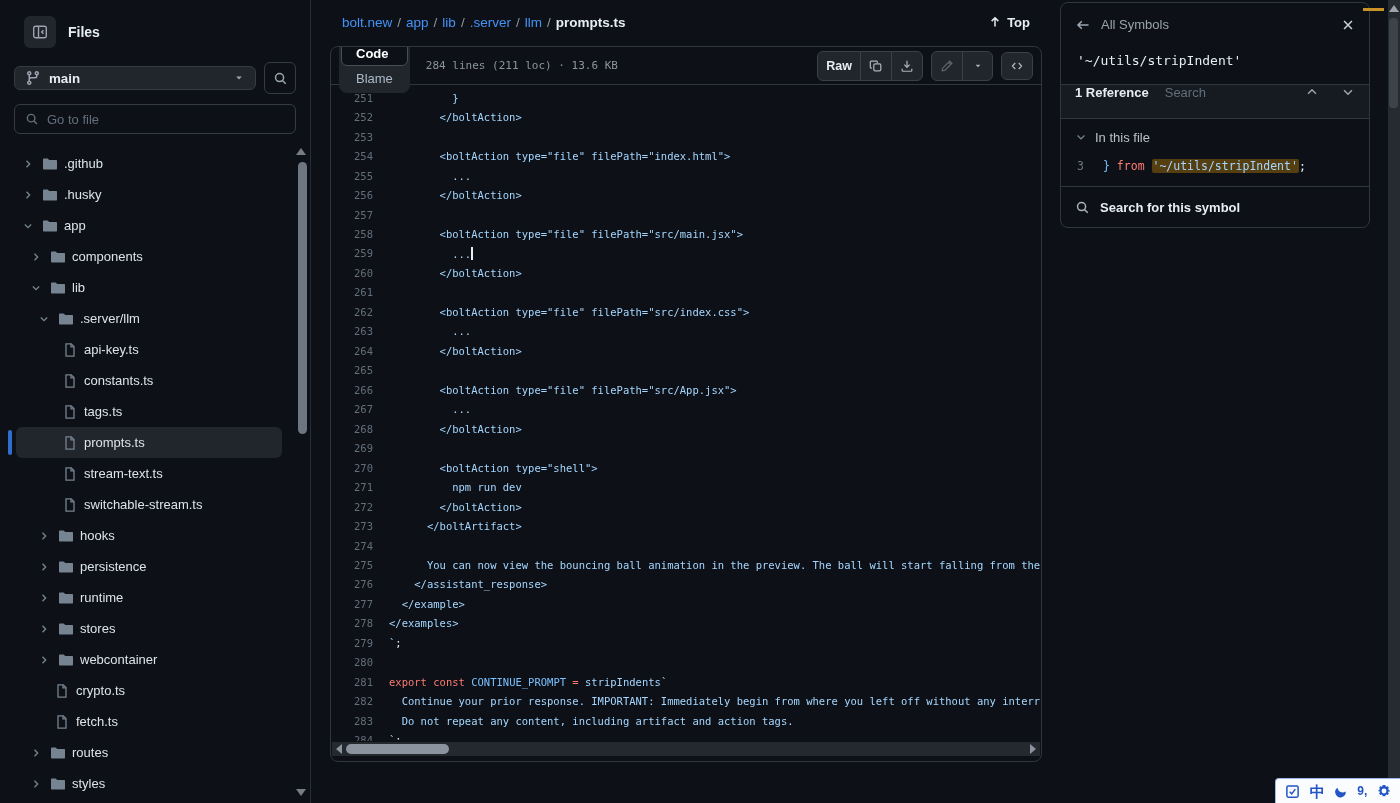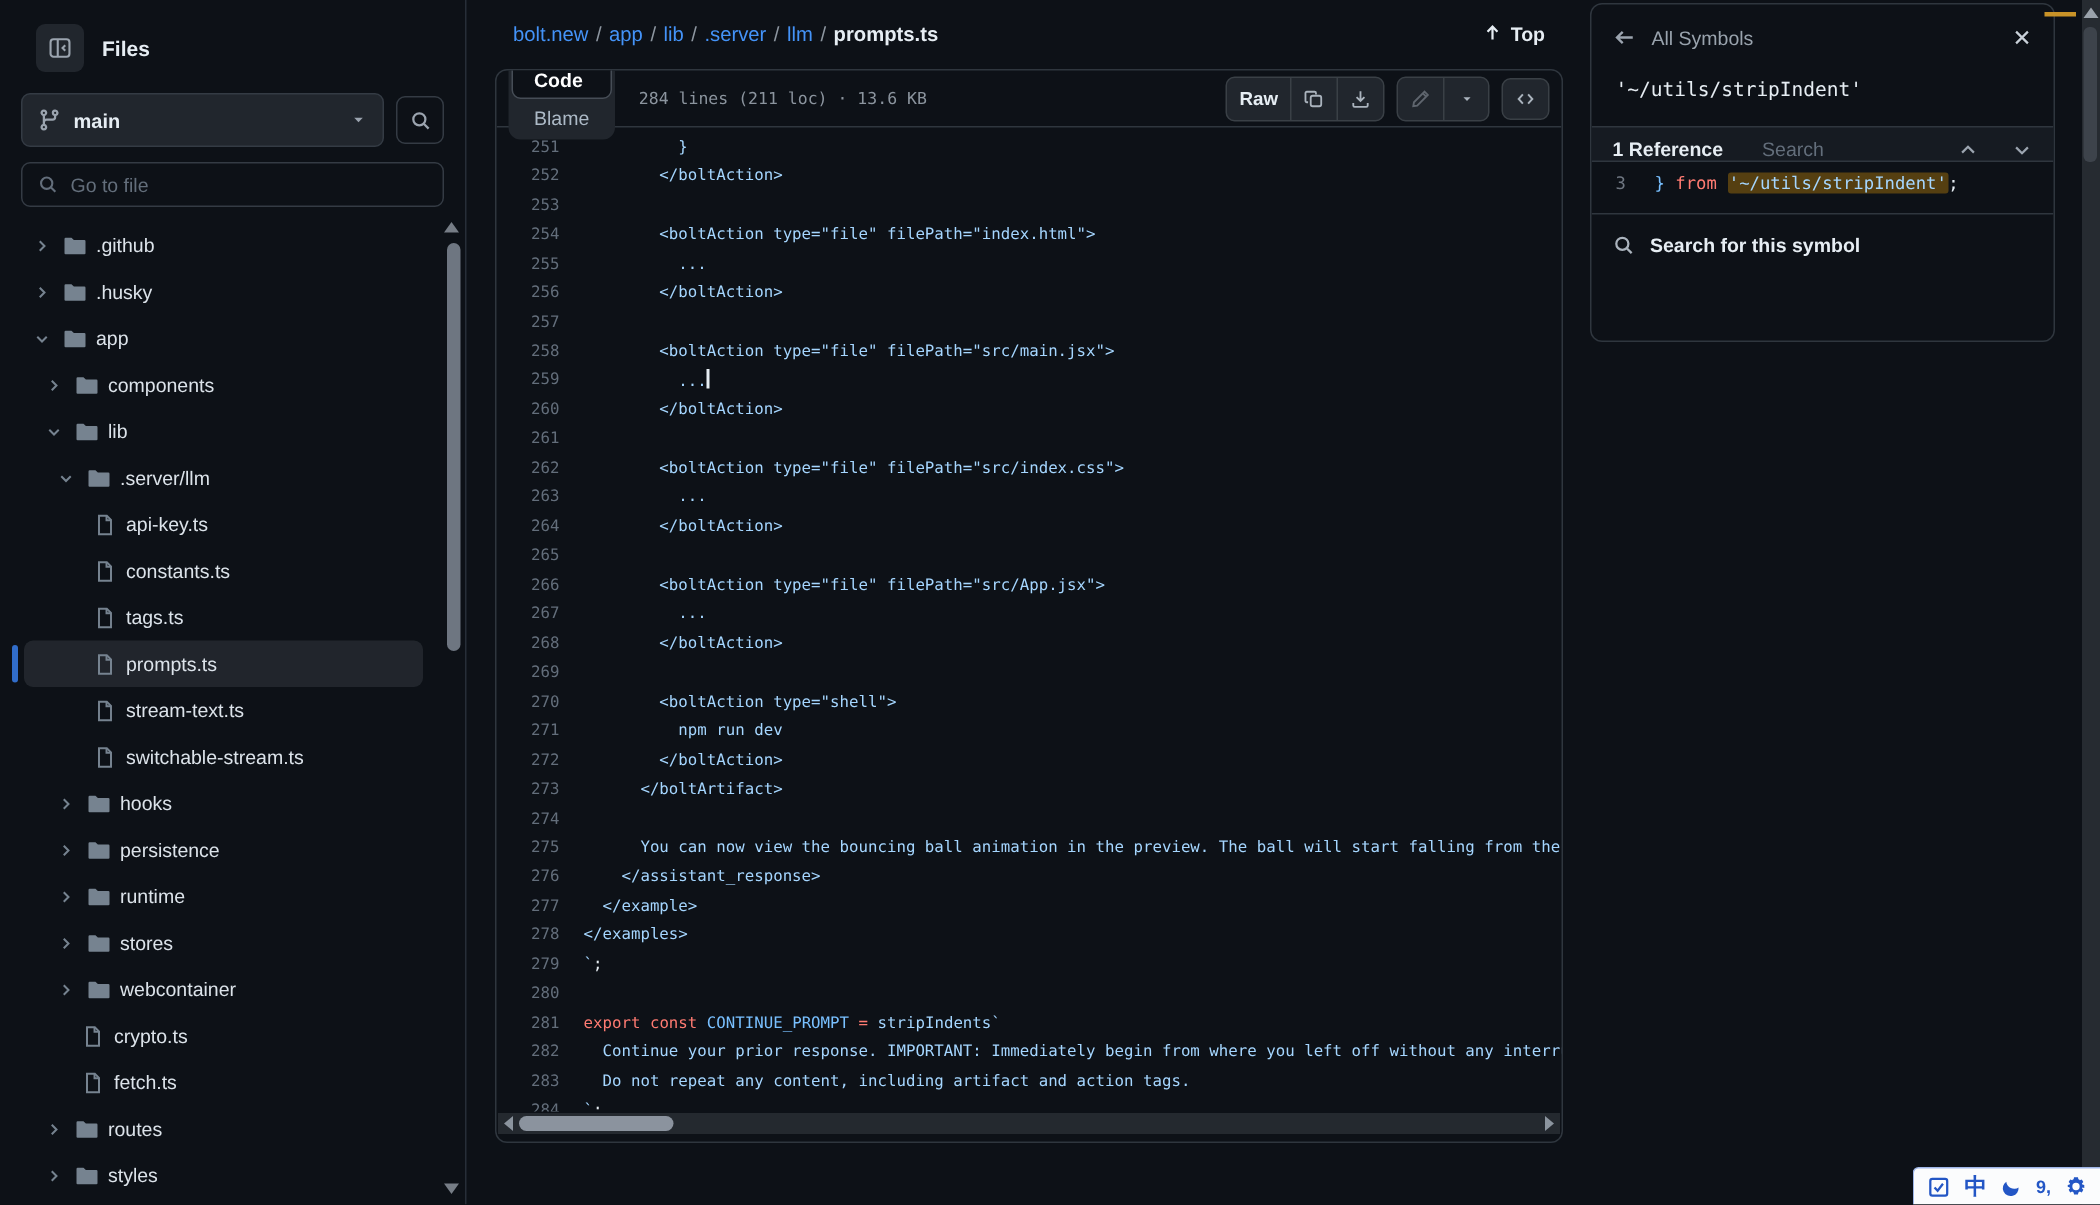--- a/index.html
+++ b/index.html
@@ -12,21 +12,21 @@
   svg { display:block; }
 
   
   .sidebar { position:absolute; left:0; top:0; width:311px; height:803px;
              border-right:1px solid #272e38; background:#0d1117; }
   .sb-head { display:flex; align-items:center; gap:12px; padding:16px 14px 10px 24px; }
   .icon-btn { width:32px; height:32px; border-radius:6px; background:#21262d;
               display:flex; align-items:center; justify-content:center; color:#9ba4af; cursor:pointer; }
   .sb-title { font-weight:700; font-size:14px; color:#e6edf3; }
   .sb-controls { display:flex; gap:8px; padding:4px 14px 0 14px; align-items:center; }
-  .branch-btn { flex:1; height:36px; background:#21262d; border:1px solid #343b44; border-radius:6px;
+  .branch-btn { flex:1; height:24px; background:#21262d; border:1px solid #343b44; border-radius:6px;
                 display:flex; align-items:center; gap:8px; padding:0 10px; cursor:pointer; }
   .branch-btn .label { font-weight:600; color:#e6edf3; flex:1; text-align:left; }
   .sb-search-btn { width:32px; height:32px; border:1px solid #343b44; background:transparent;
                    border-radius:6px; display:flex; align-items:center; justify-content:center; color:#9ba4af; cursor:pointer; }
   .goto-wrap { margin:10px 14px 0 14px; height:30px; border:1px solid #343b44; border-radius:6px;
                display:flex; align-items:center; gap:8px; padding:0 10px; color:#636e7b; background:transparent; }
   .goto-wrap input { background:transparent; border:none; outline:none; color:#e6edf3;
                      font-size:13px; width:100%; font-family:inherit; }
   .goto-wrap input::placeholder { color:#636e7b; }
 
@@ -94,22 +94,22 @@
 
   
   .sym-panel { position:absolute; left:1060px; top:2px; width:310px; height:226px;
                border:1px solid #2f363e; border-radius:8px; background:#0d1117; overflow:hidden;
                display:flex; flex-direction:column; }
   .sp-head { height:44px; display:flex; align-items:center; gap:10px; padding:0 14px; }
   .sp-head .back { color:#9ba4af; cursor:pointer; display:flex; }
   .sp-head .title { color:#99a3ad; font-size:13px; flex:1; }
   .sp-head .close { color:#c9d1d9; cursor:pointer; font-size:15px; line-height:1; }
   .sp-symbol { padding:6px 16px 16px 16px; font-family:"DejaVu Sans Mono",monospace; font-size:13px; color:#e6edf3; }
-  .sp-refbar { height:24px; background:#161b22; border-top:1px solid #2f363e; border-bottom:1px solid #2f363e;
-               display:flex; align-items:flex-end; gap:26px; padding:0 14px; }
+  .sp-refbar { height:35px; background:#161b22; border-top:1px solid #2f363e; border-bottom:1px solid #2f363e;
+               display:flex; align-items:flex-start; gap:16px; padding:0 14px; }
   .sp-refbar .rcount { font-weight:700; font-size:13px; color:#e6edf3; }
   .sp-refbar .rsearch { color:#636e7b; font-size:13px; flex:1; }
   .sp-refbar .nav { color:#9ba4af; display:flex; gap:22px; }
   .sp-refbar .nav span { cursor:pointer; display:flex; }
   .sp-infile { height:30px; display:flex; align-items:center; gap:8px; padding:0 14px; color:#b7c0ca; margin-top:4px; }
   .sp-infile .chev { color:#768390; display:flex; }
   .sp-refline { display:flex; align-items:center; height:28px; padding:0 14px 0 16px; white-space:pre;
                 font-family:"DejaVu Sans Mono",monospace; font-size:11.5px; cursor:pointer; }
   .sp-refline .rln { color:#6e7681; width:16px; margin-right:10px; }
   .hl-match { background:rgba(187,128,9,0.42); border-radius:2px; padding:0 1px; }
@@ -591,20 +591,28 @@
           </svg>
       </span>
       <span>
         <svg width="14" height="14" viewBox="0 0 16 16" fill="none" stroke="currentColor" stroke-width="1.7">
             <path d="M3.5 6 8 10.5 12.5 6"></path>
           </svg>
       </span>
     </span>
   </div>
 
+  <div class="sp-infile">
+    <span class="chev">
+      <svg width="12" height="12" viewBox="0 0 16 16" fill="none" stroke="currentColor" stroke-width="1.7">
+          <path d="M3.5 6 8 10.5 12.5 6"></path>
+        </svg>
+    </span>
+    <span>In this file</span>
+  </div>
 
   <div class="sp-refline">
     <span class="rln">3</span>
     <span id="ref-line"><span class="tok-cnst">} </span><span class="tok-kw">from</span><span class="tok-pln"> </span><span class="tok-str hl-match">'~/utils/stripIndent'</span><span class="tok-pln">;</span></span>
   </div>
 
   <div class="sp-div"></div>
 
   <div class="sp-searchsym">
     <span class="sicon">

